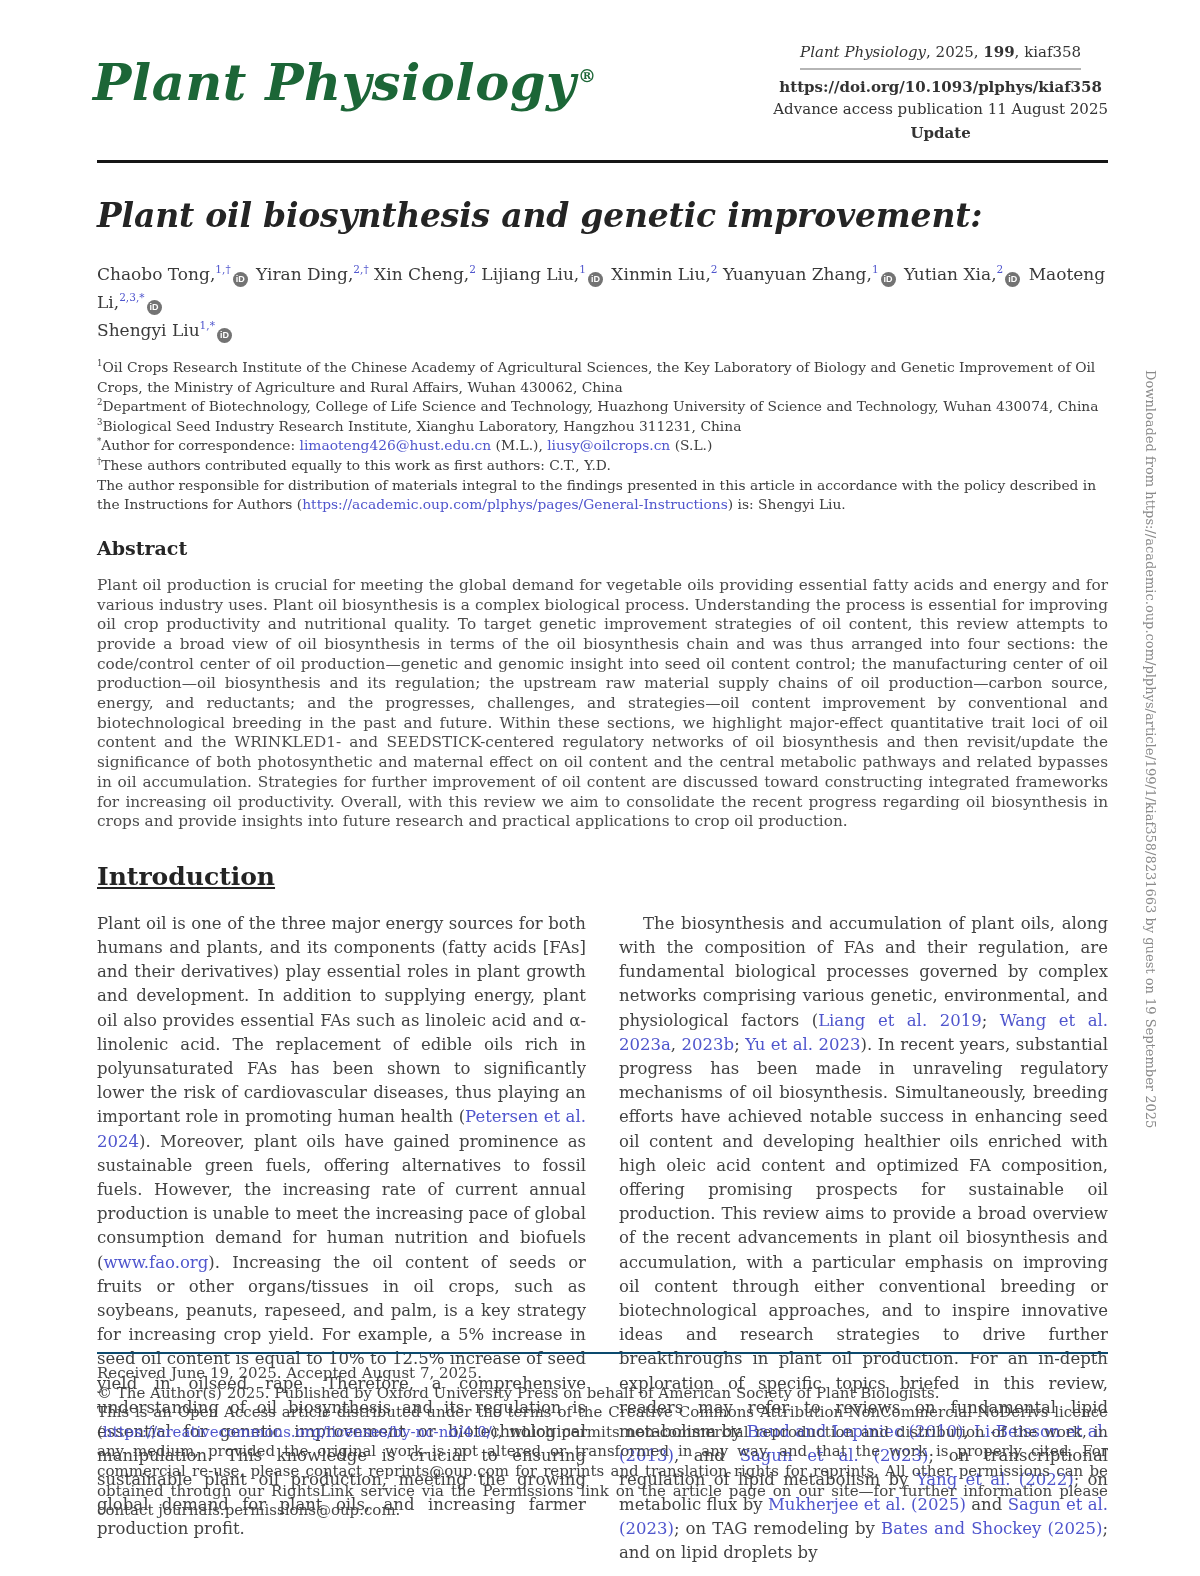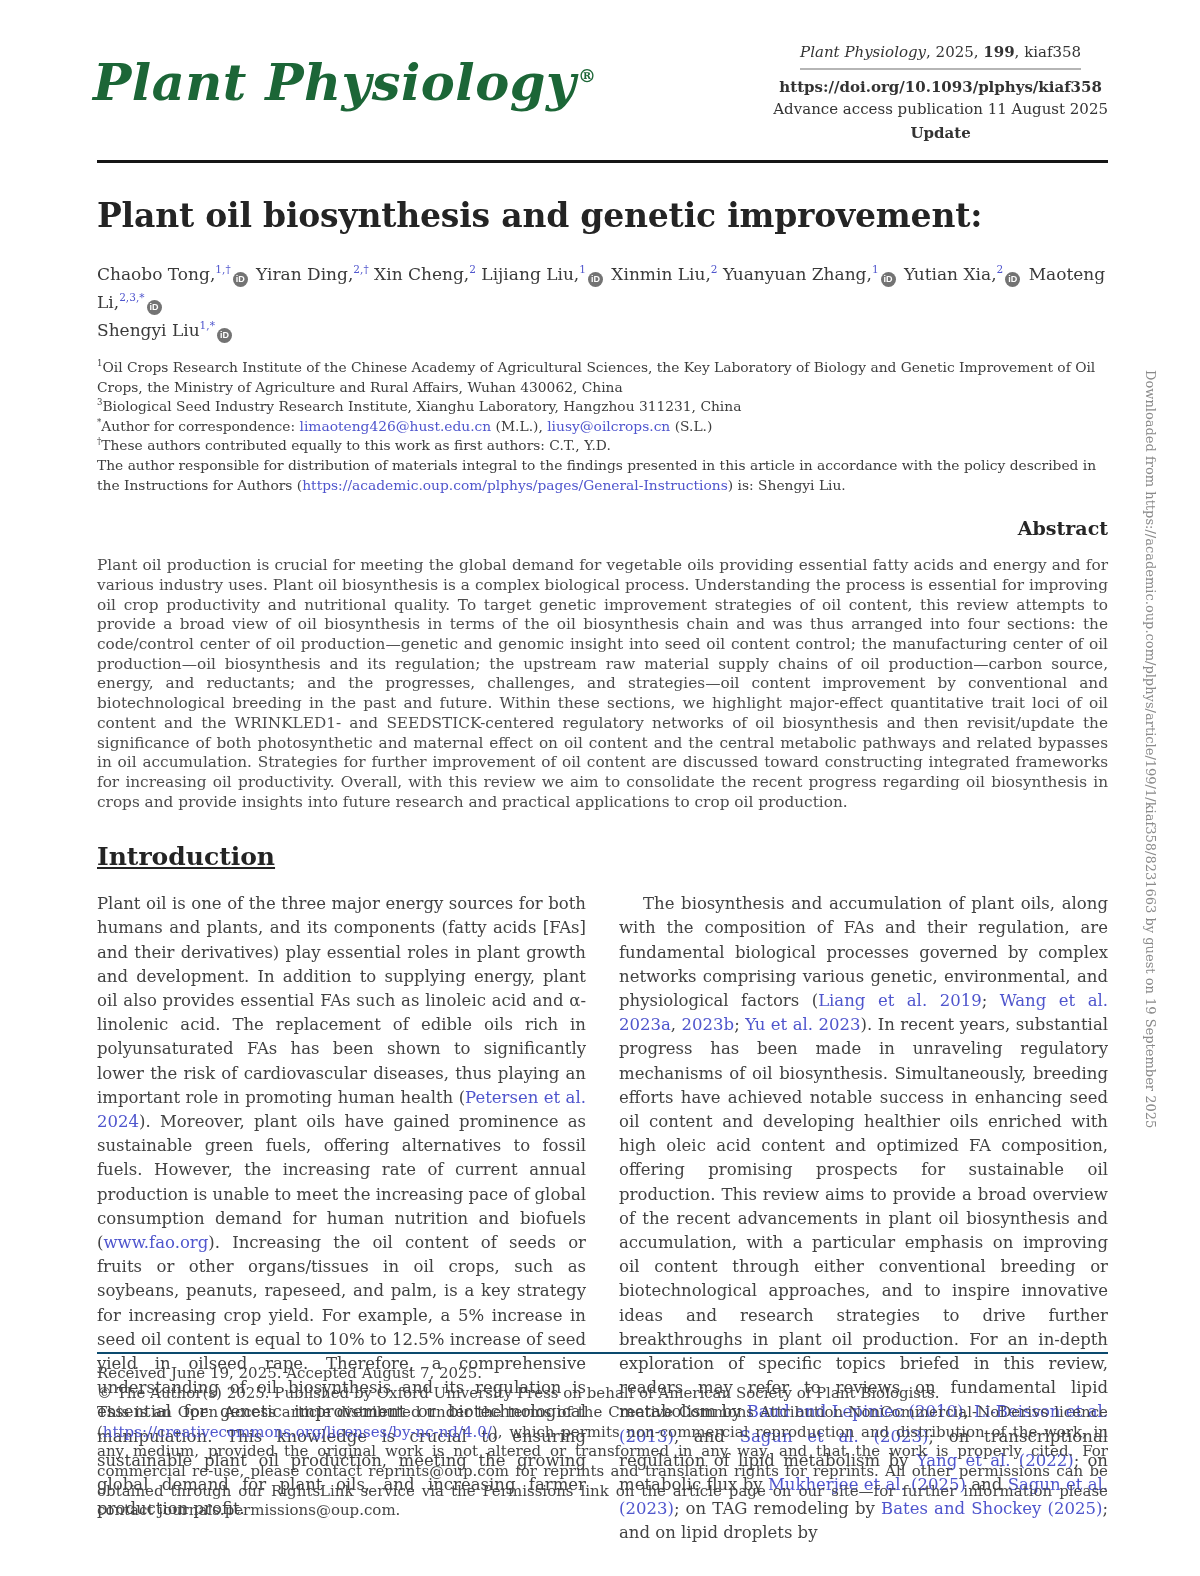--- a/index.html
+++ b/index.html
@@ -15,37 +15,37 @@
   .mast-right{position:absolute;right:0;top:42px;text-align:center;font-size:15px;
         line-height:21px;color:#333;}
   .mast-cite{display:inline-block;padding-bottom:5px;border-bottom:2px solid #b5b5b5;}
   .mast-doi{font-weight:700;margin-top:7px;}
   .mast-adv{margin-top:1px;}
   .mast-update{font-weight:700;margin-top:3px;}
   .head-rule{position:absolute;left:0;right:0;top:160px;border-top:3px solid #161616;}
 
   
   .title{margin-top:30px;font-weight:700;font-size:33px;line-height:45px;color:#242424;
-         letter-spacing:-0.2px;}
+         letter-spacing:-0.2px;font-style:italic;}
   .authors{margin-top:16px;font-size:17px;line-height:28px;color:#3a3a3a;}
   sup{font-size:0.62em;line-height:0;}
   .lnk{color:#4f55cd;}
   .it{font-style:italic;}
   .bd{font-weight:700;}
   .orcid{display:inline-block;width:15px;height:15px;border-radius:50%;background:#737373;
          color:#ffffff;font-family:"Liberation Sans",sans-serif;font-size:9px;font-weight:700;
          text-align:center;line-height:15px;vertical-align:-2px;margin:0 3px 0 2px;}
 
   
   .affils{margin-top:14px;font-size:13.8px;line-height:19.6px;color:#3d3d3d;}
   .affils div{margin:0;}
 
   
   .abstract{margin-top:22px;}
-  .abs-head{font-weight:700;font-size:19px;color:#262626;text-align:right;}
+  .abs-head{font-weight:700;font-size:19px;color:#262626;}
   .abs-text{margin-top:17px;font-size:15.3px;line-height:19.7px;color:#4c4c4c;
             text-align:justify;}
 
   
   .intro-head{margin-top:30px;font-weight:700;font-size:25px;color:#242424;text-decoration:underline;}
   .cols{margin-top:12px;display:flex;gap:33px;}
   .col{width:489px;font-size:16.5px;line-height:24.2px;color:#424242;text-align:justify;
        hyphens:auto;-webkit-hyphens:auto;}
   .col.indent{text-indent:24px;}
 
@@ -79,20 +79,21 @@
     </div>
 
     <h1 class="title">
       <div>Plant oil biosynthesis and genetic improvement:</div>
     </h1>
 
     <div class="authors"><span>Chaobo Tong,</span><sup class="lnk">1,†</sup><span class="orcid">iD</span><span> Yiran Ding,</span><sup class="lnk">2,†</sup><span> Xin Cheng,</span><sup class="lnk">2</sup><span> Lijiang Liu,</span><sup class="lnk">1</sup><span class="orcid">iD</span><span> Xinmin Liu,</span><sup class="lnk">2</sup><span> Yuanyuan Zhang,</span><sup class="lnk">1</sup><span class="orcid">iD</span><span> Yutian Xia,</span><sup class="lnk">2</sup><span class="orcid">iD</span><span> Maoteng Li,</span><sup class="lnk">2,3,*</sup><span class="orcid">iD</span><br><span>Shengyi Liu</span><sup class="lnk">1,*</sup><span class="orcid">iD</span></div>
 
     <div class="affils">
       <div><sup>1</sup><span>Oil Crops Research Institute of the Chinese Academy of Agricultural Sciences, the Key Laboratory of Biology and Genetic Improvement of Oil Crops, the Ministry of Agriculture and Rural Affairs, Wuhan 430062, China</span></div>
+      <div><sup>2</sup><span>Department of Biotechnology, College of Life Science and Technology, Huazhong University of Science and Technology, Wuhan 430074, China</span></div>
       <div><sup>3</sup><span>Biological Seed Industry Research Institute, Xianghu Laboratory, Hangzhou 311231, China</span></div>
       <div><sup>*</sup><span>Author for correspondence: </span><span class="lnk">limaoteng426@hust.edu.cn</span><span> (M.L.), </span><span class="lnk">liusy@oilcrops.cn</span><span> (S.L.)</span></div>
       <div><sup>†</sup><span>These authors contributed equally to this work as first authors: C.T., Y.D.</span></div>
       <div><span>The author responsible for distribution of materials integral to the findings presented in this article in accordance with the policy described in the Instructions for Authors (</span><span class="lnk">https://academic.oup.com/plphys/pages/General-Instructions</span><span>) is: Shengyi Liu.</span></div>
     </div>
 
     <div class="abstract">
       <div class="abs-head">Abstract</div>
       <div class="abs-text">Plant oil production is crucial for meeting the global demand for vegetable oils providing essential fatty acids and energy and for various industry uses. Plant oil biosynthesis is a complex biological process. Understanding the process is essential for improving oil crop productivity and nutritional quality. To target genetic improvement strategies of oil content, this review attempts to provide a broad view of oil biosynthesis in terms of the oil biosynthesis chain and was thus arranged into four sections: the code/control center of oil production—genetic and genomic insight into seed oil content control; the manufacturing center of oil production—oil biosynthesis and its regulation; the upstream raw material supply chains of oil production—carbon source, energy, and reductants; and the progresses, challenges, and strategies—oil content improvement by conventional and biotechnological breeding in the past and future. Within these sections, we highlight major-effect quantitative trait loci of oil content and the WRINKLED1- and SEEDSTICK-centered regulatory networks of oil biosynthesis and then revisit/update the significance of both photosynthetic and maternal effect on oil content and the central metabolic pathways and related bypasses in oil accumulation. Strategies for further improvement of oil content are discussed toward constructing integrated frameworks for increasing oil productivity. Overall, with this review we aim to consolidate the recent progress regarding oil biosynthesis in crops and provide insights into future research and practical applications to crop oil production.</div>
     </div>

